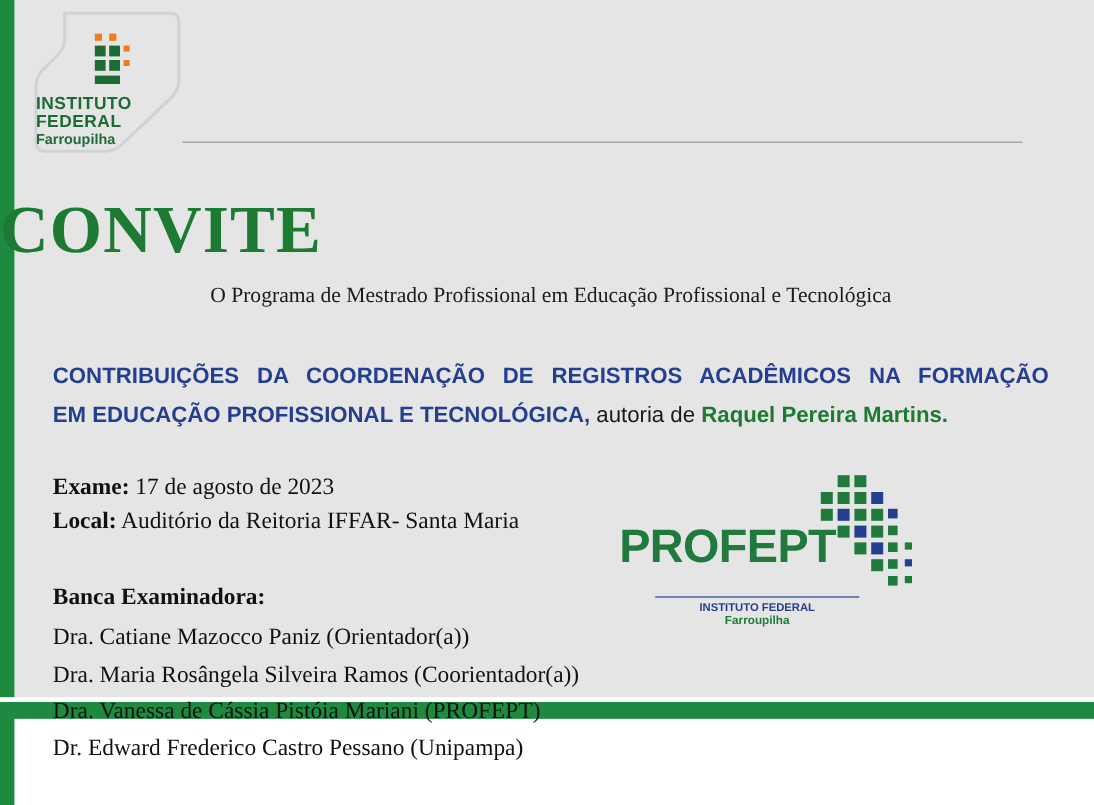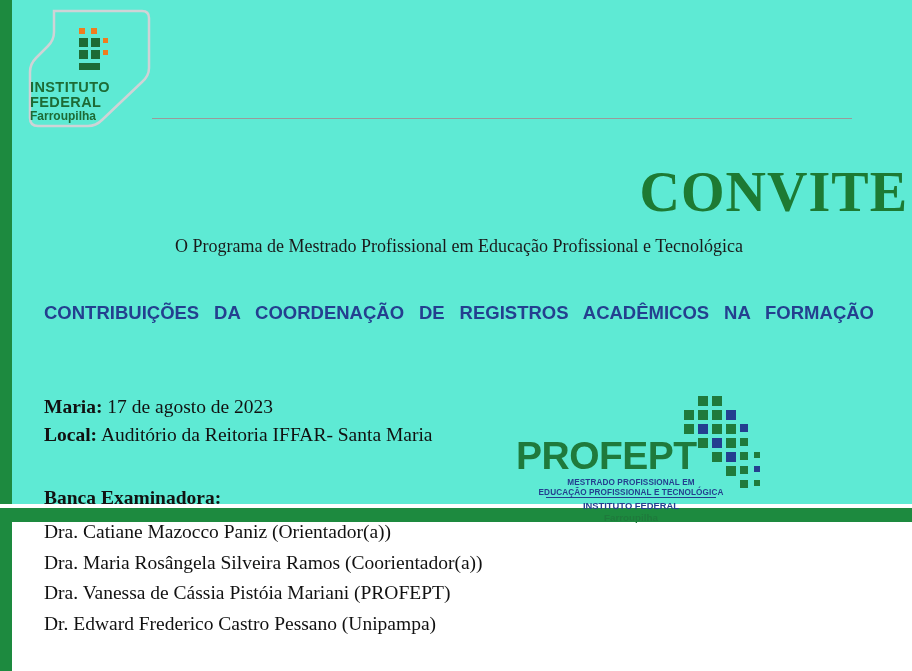--- a/index.html
+++ b/index.html
@@ -14,22 +14,22 @@
     font-family: "Liberation Serif", serif;
     overflow: hidden;
     position: relative;
   }
 
   
   #page {
     position: absolute;
     left: 0; top: 0;
     width: 912px;
-    height: 522px;
-    background: #5eead4;
+    height: 599px;
+    background: #e5e5e5;
   }
   .frame-left {
     position: absolute;
     left: 0; top: 0;
     width: 12px;
     height: 671px;
     background: #1d8a3f;
   }
   .frame-bottom {
     position: absolute;
@@ -99,24 +99,24 @@
     left: 140px;
     top: 118px;
     width: 700px;
     height: 1px;
     background: #9a9a9a;
   }
 
   
   .title {
     position: absolute;
-    left: 18px;
+    left: 0;
     top: 160px;
     width: 890px;
-    text-align: right;
+    text-align: left;
     font-family: "Liberation Serif", serif;
     font-weight: bold;
     font-size: 56px;
     color: #1d7a33;
     letter-spacing: 1px;
   }
 
   
   .intro {
     position: absolute;
@@ -300,25 +300,30 @@
   </div>
 
   <div class="title">CONVITE</div>
 
   <div class="intro">
     <span class="line1">O Programa de Mestrado Profissional em Educação Profissional e Tecnológica</span>
   </div>
 
   <div class="thesis">
     <span class="row1">CONTRIBUIÇÕES DA COORDENAÇÃO DE REGISTROS ACADÊMICOS NA FORMAÇÃO</span>
+    <span class="row2">
+      <span>EM EDUCAÇÃO PROFISSIONAL E TECNOLÓGICA,</span>
+      <span class="authoria">autoria de</span>
+      <span class="author-name">Raquel Pereira Martins.</span>
+    </span>
   </div>
 
   <div class="details">
     <span class="row">
-      <b>Maria:</b>
+      <b>Exame:</b>
       <span>17 de agosto de 2023</span>
     </span>
     <span class="row">
       <b>Local:</b>
       <span>Auditório da Reitoria IFFAR- Santa Maria</span>
     </span>
   </div>
 
   <div class="banca">
     <span class="heading">Banca Examinadora:</span>
@@ -351,22 +356,18 @@
         <rect x="72" y="60" width="8" height="8"></rect>
         <rect x="86" y="60" width="6" height="6"></rect>
         <rect x="58" y="74" width="10" height="10"></rect>
         <rect x="72" y="74" width="8" height="8"></rect>
         <rect x="86" y="74" width="6" height="6" fill="#243f8f"></rect>
         <rect x="72" y="88" width="8" height="8"></rect>
         <rect x="86" y="88" width="6" height="6"></rect>
       </g>
     </svg>
     <div class="profept-word">PROFEPT</div>
-    <div class="profept-sub1">
-      <span>MESTRADO PROFISSIONAL EM</span><br>
-      <span>EDUCAÇÃO PROFISSIONAL E TECNOLÓGICA</span>
-    </div>
     <div class="profept-rule"></div>
     <div class="profept-sub2">INSTITUTO FEDERAL</div>
     <div class="profept-sub3">Farroupilha</div>
   </div>
 
 </div>
 
 </body></html>

